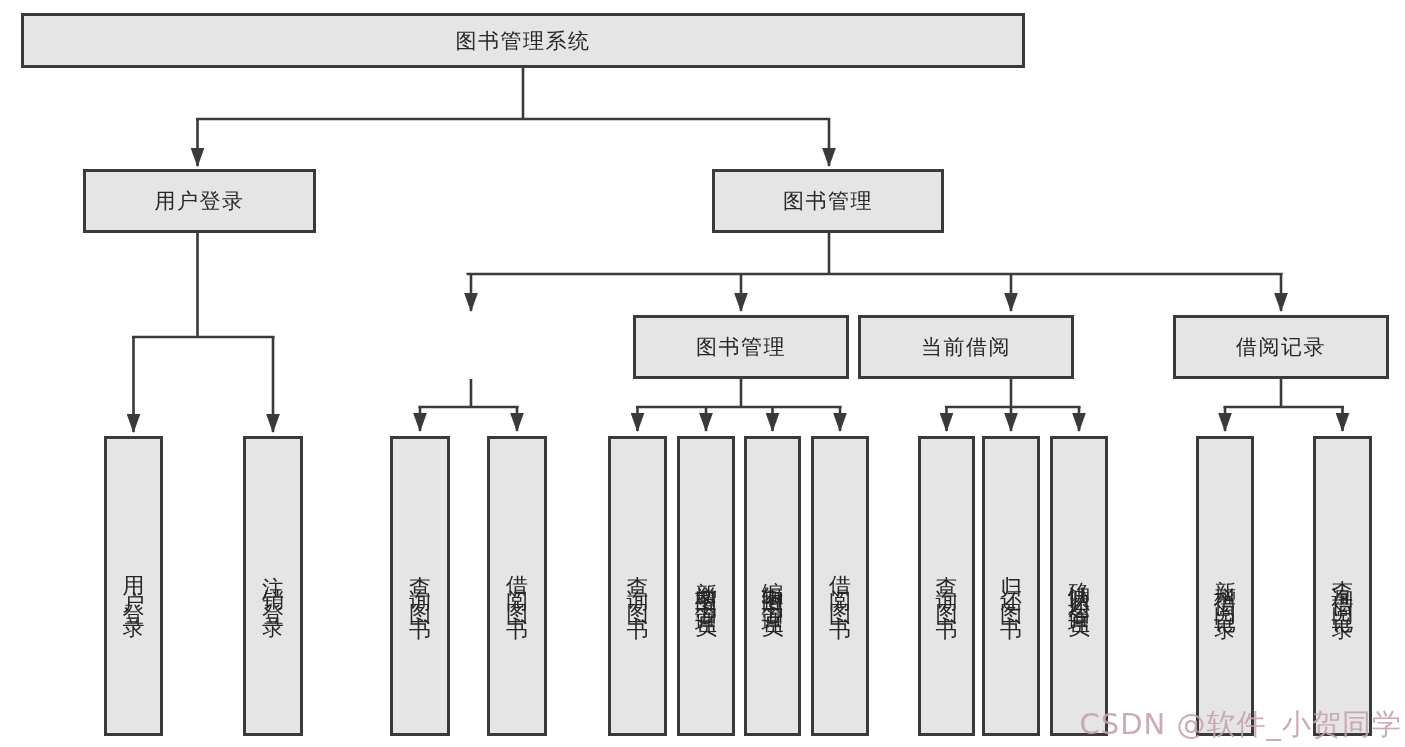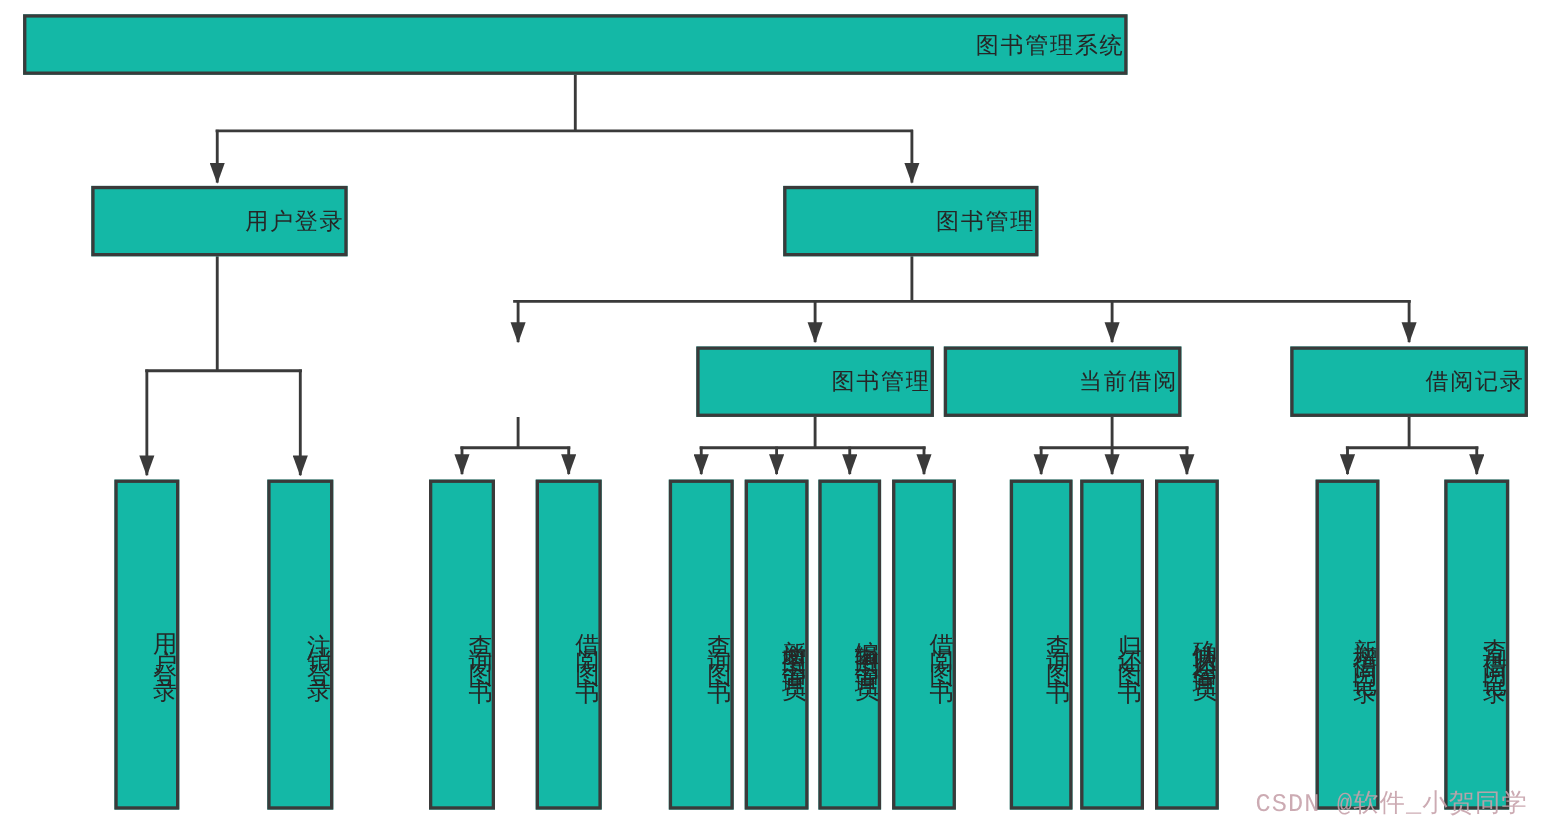--- a/index.html
+++ b/index.html
@@ -7,37 +7,37 @@
     position:relative; width:1405px; height:747px;
     background:var(--background,#ffffff);
     font-family:"DejaVu Sans","Liberation Sans",sans-serif;
     overflow:hidden;
   }
   .connectors { position:absolute; left:0; top:0; width:1405px; height:747px; }
   .connectors path.link { fill:none; stroke:var(--line,#3a3a3a); stroke-width:2.6px; }
   #arrowhead path { fill:var(--line,#3a3a3a); stroke:none; }
   .box {
     position:absolute; box-sizing:border-box;
-    border:3px solid var(--line,#3a3a3a); background:#14b8a6;
-    display:flex; align-items:center; justify-content:flex-end;
+    border:3px solid var(--line,#3a3a3a); background:#e5e5e5;
+    display:flex; align-items:center; justify-content:center;
     color:var(--text,#262626);
   }
   .hbox { font-size:21px; letter-spacing:1.5px; white-space:nowrap; }
   .vbox { font-size:22px; }
   .vbox span {
     writing-mode:vertical-rl; text-orientation:mixed;
     line-height:1; white-space:nowrap;
   }
   .ls-wide  span { letter-spacing:14px; }
   .ls-mid   span { letter-spacing:8px; }
   .ls-tight span { letter-spacing:5px; }
   .watermark {
-    position:absolute; right:16px; bottom:2px; z-index:5;
-    font-size:23px; letter-spacing:1px;
-    color:var(--watermark,#c7a2ab); opacity:.9; white-space:nowrap;font-family:Liberation Mono, monospace;
+    position:absolute; right:3px; bottom:2px; z-index:5;
+    font-size:29px; letter-spacing:1px;
+    color:var(--watermark,#c7a2ab); opacity:.9; white-space:nowrap;
   }
 </style>
 </head>
 <body>
 
 <div id="stage">
 
   <svg class="connectors" viewBox="0 0 1405 747" xmlns="http://www.w3.org/2000/svg">
     <defs>
       <marker id="arrowhead" markerUnits="userSpaceOnUse" markerWidth="19" markerHeight="14" viewBox="0 0 18 13" refX="17" refY="6.5" orient="auto">

